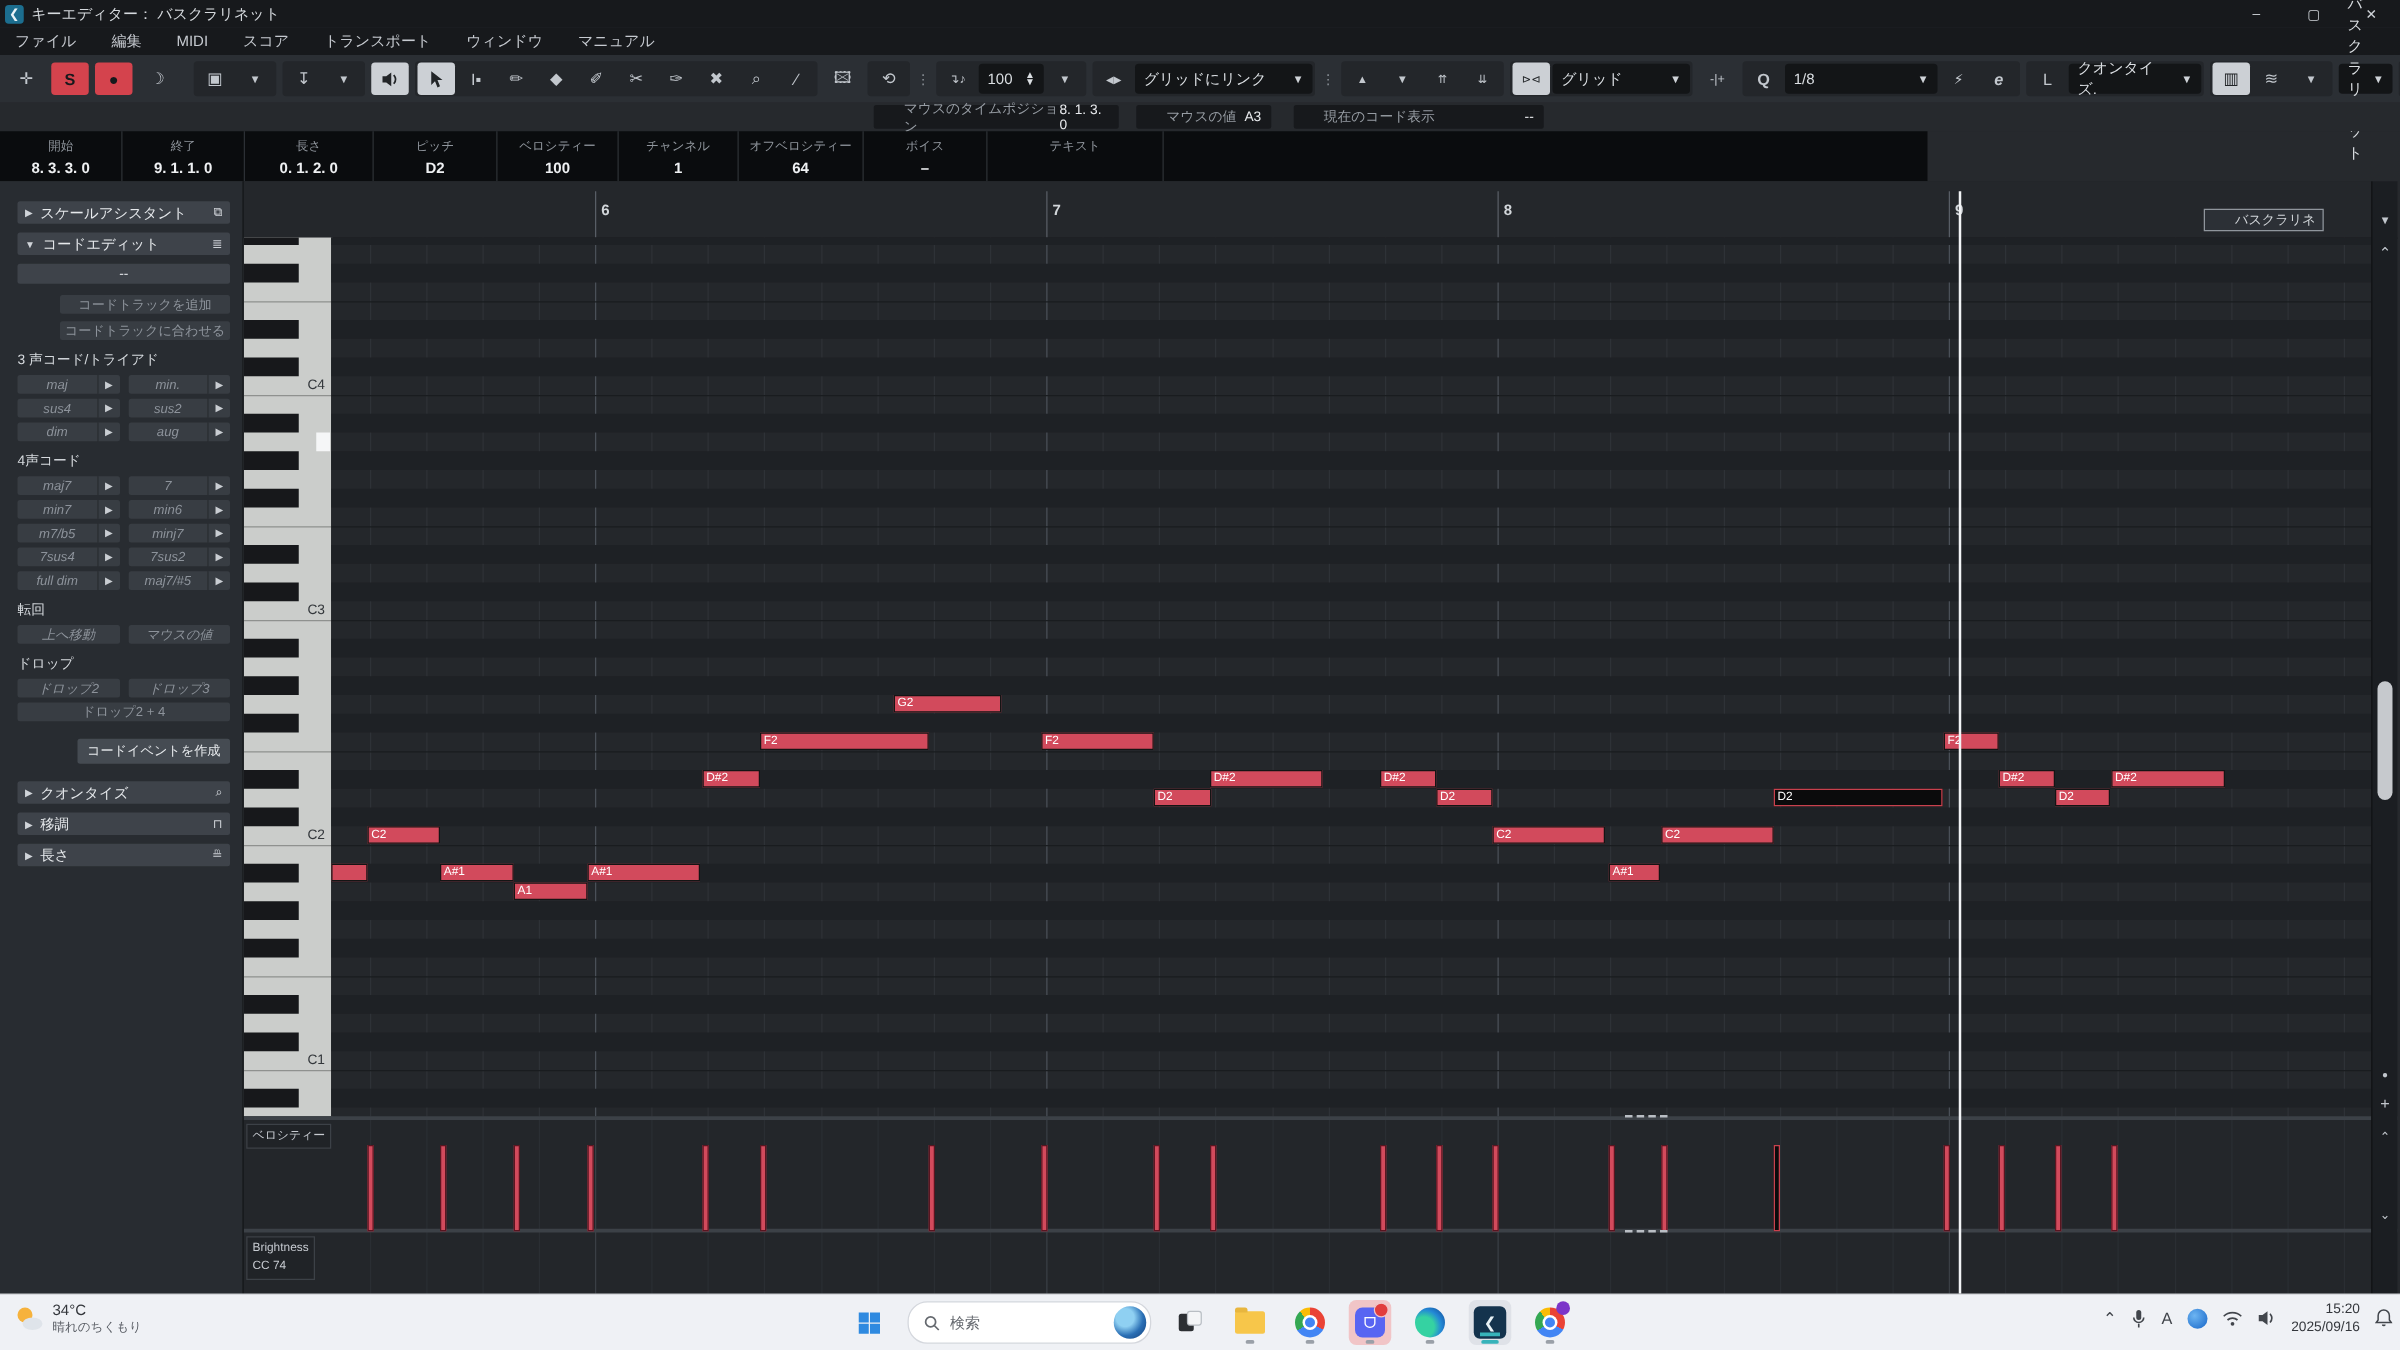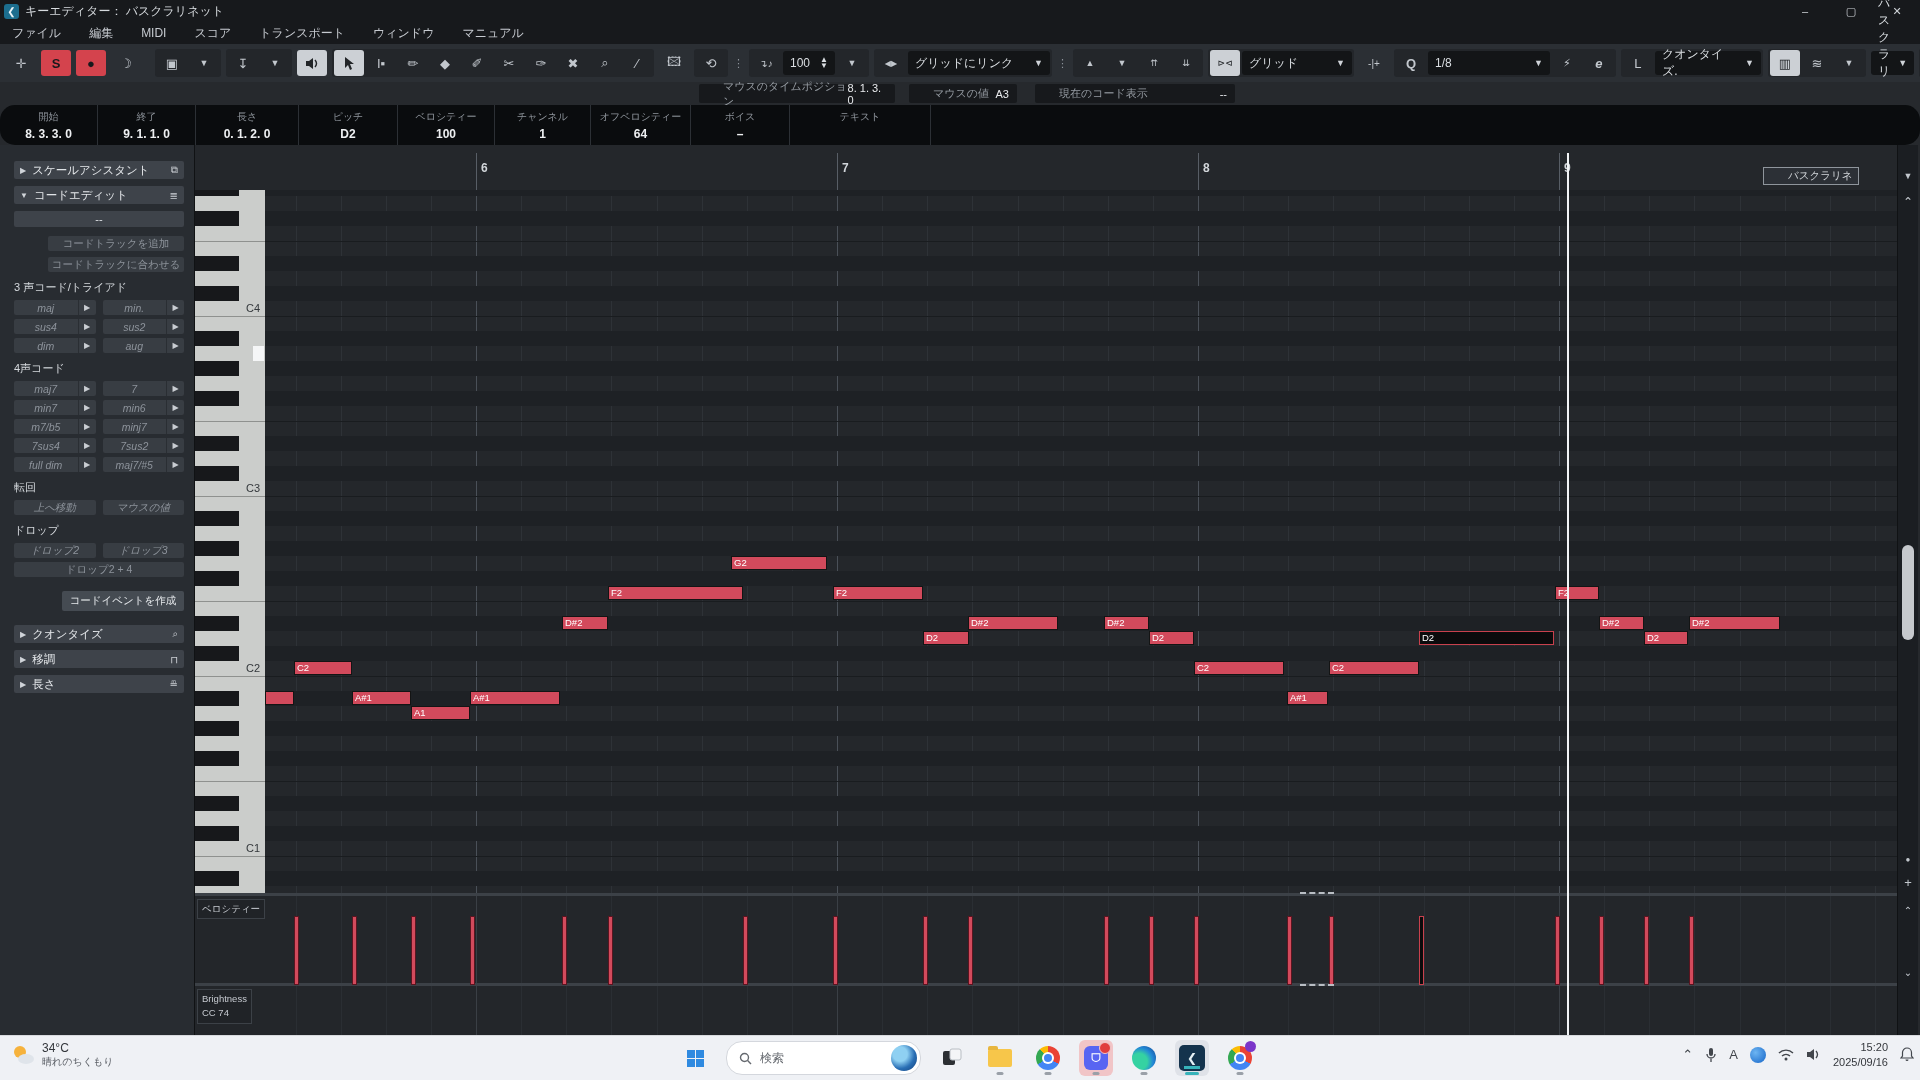--- a/index.html
+++ b/index.html
@@ -31,21 +31,21 @@
   .tdrop .car{font-size:9px;color:#cfd3d8;}
   .vdots{color:#8d939a;font-size:11px;letter-spacing:0;}
   .sep{width:1px;height:22px;background:#1d2023;margin:0 2px;}
   
   #statusrow{position:absolute;left:0;top:82px;width:1920px;height:23px;background:#26292d;}
   .statbox{position:absolute;top:2px;height:19px;background:#17191c;border-radius:2px;
            display:flex;align-items:center;justify-content:space-between;padding:0 8px;box-sizing:border-box;}
   .statbox .lab{color:#969ca3;font-size:11px;margin-left:16px;}
   .statbox .val{color:#e8eaed;font-size:11px;}
   
-  #infoline{position:absolute;left:0;top:105px;width:1920px;height:40px;background:#0a0c0e;border-radius:15px;}
+  #infoline{position:absolute;left:0;top:105px;width:1542px;height:40px;background:#0a0c0e;}
   .infocol{position:absolute;top:0;height:40px;border-right:1px solid #2c3035;box-sizing:border-box;}
   .infocol .lab{display:block;text-align:center;color:#8f959c;font-size:10px;margin-top:5px;}
   .infocol .val{display:block;text-align:center;color:#eef0f2;font-size:12px;font-weight:bold;margin-top:3px;}
   
   #sidebar{position:absolute;left:0;top:145px;width:195px;height:890px;background:#282c31;
            border-right:1px solid #101214;box-sizing:border-box;padding:16px 10px 0 14px;}
   .shead{height:18px;background:#3e434a;border-radius:2px;display:flex;align-items:center;
          padding:0 6px;color:#e6e9ec;font-size:11.5px;margin-bottom:7px;}
   .shead .tri{font-size:8px;margin-right:6px;color:#d0d4d9;}
   .shead .hicon{margin-left:auto;color:#cdd1d6;font-size:10px;}
@@ -547,21 +547,21 @@
         <div class="rowstripe" style="top: 636px; background: rgb(30, 33, 37);"></div>
         <div class="octline" style="top: 666px;"></div>
         <div class="rowstripe" style="top: 681px; background: rgb(30, 33, 37);"></div>
         <div class="note" style="left: 0px; top: 501px; width: 29px;"></div>
         <div class="note" style="left: 29px; top: 471px; width: 58px;">C2</div>
         <div class="note" style="left: 87px; top: 501px; width: 59px;">A#1</div>
         <div class="note" style="left: 146px; top: 516px; width: 59px;">A1</div>
         <div class="note" style="left: 205px; top: 501px; width: 90px;">A#1</div>
         <div class="note" style="left: 297px; top: 426px; width: 46px;">D#2</div>
         <div class="note" style="left: 343px; top: 396px; width: 135px;">F2</div>
-        <div class="note" style="left: 466px; top: 366px; width: 96px;">G2</div>
+        <div class="note" style="left: 450px; top: 366px; width: 86px;">G2</div>
         <div class="note" style="left: 568px; top: 396px; width: 90px;">F2</div>
         <div class="note" style="left: 658px; top: 441px; width: 46px;">D2</div>
         <div class="note" style="left: 703px; top: 426px; width: 90px;">D#2</div>
         <div class="note" style="left: 839px; top: 426px; width: 45px;">D#2</div>
         <div class="note" style="left: 884px; top: 441px; width: 45px;">D2</div>
         <div class="note" style="left: 929px; top: 471px; width: 90px;">C2</div>
         <div class="note" style="left: 1022px; top: 501px; width: 41px;">A#1</div>
         <div class="note" style="left: 1064px; top: 471px; width: 90px;">C2</div>
         <div class="note selected" style="left: 1154px; top: 441px; width: 135px;">D2</div>
         <div class="note" style="left: 1290px; top: 396px; width: 44px;">F2</div>

